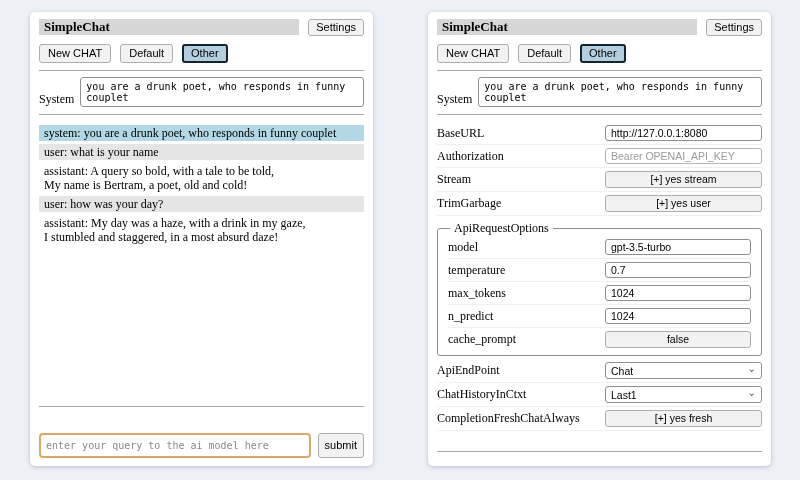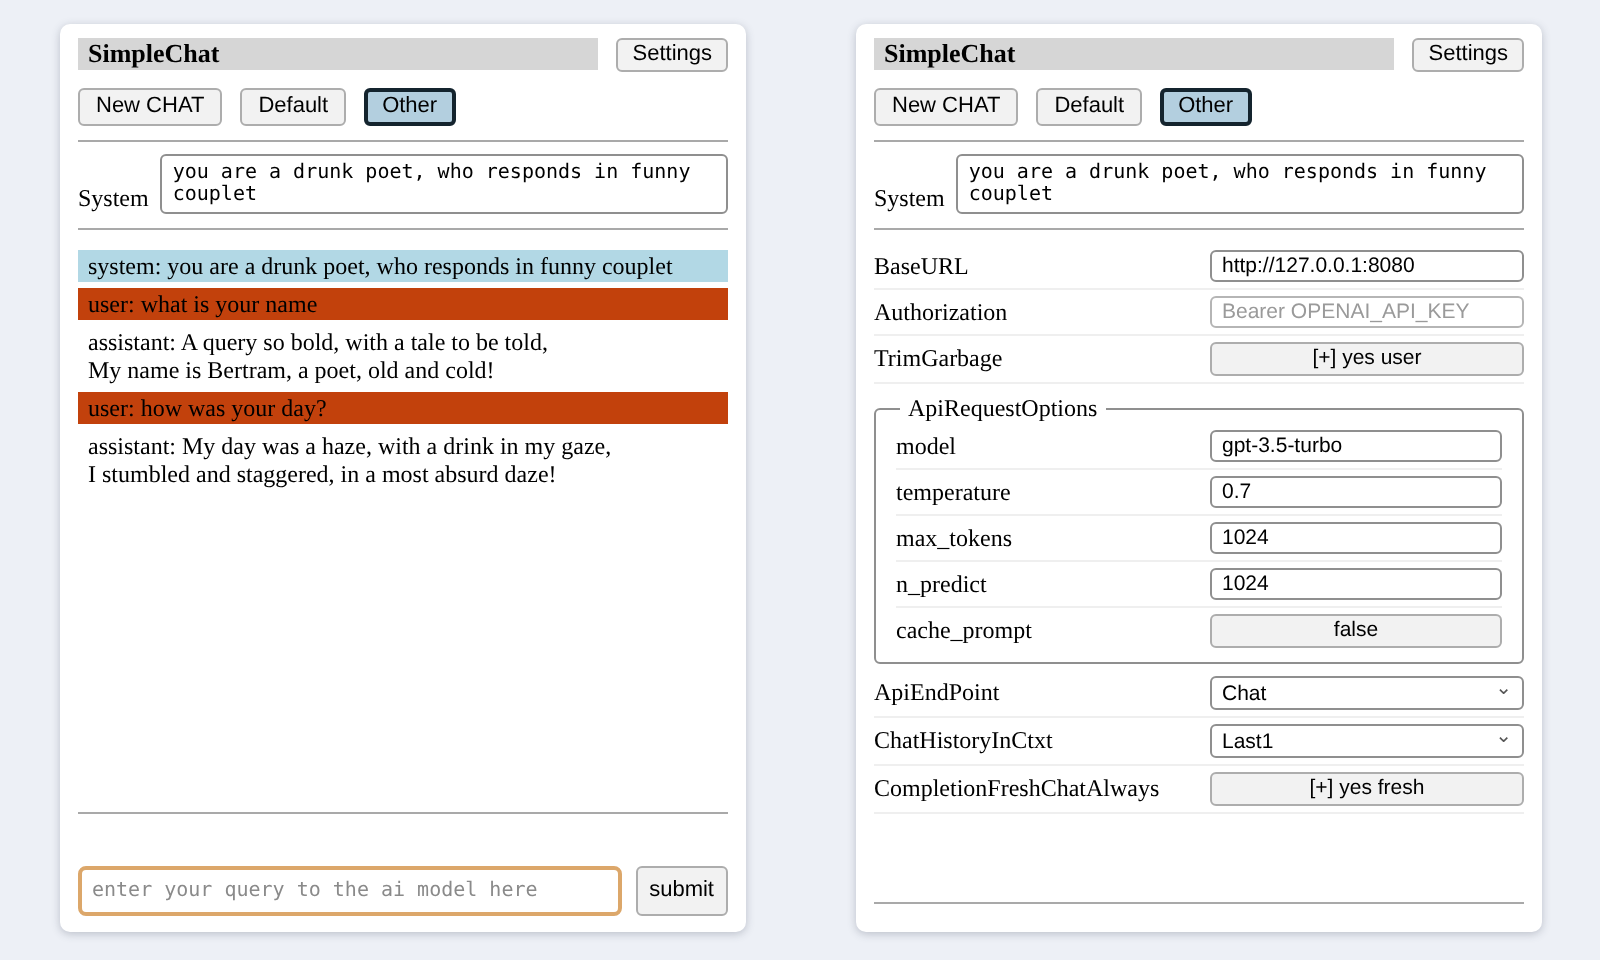--- a/index.html
+++ b/index.html
@@ -41,21 +41,21 @@
   textarea.sys {
     flex:1; height:22px; resize:none;
     font-family:"DejaVu Sans Mono", monospace; font-size:10px;
     border:1px solid #8f8f8f; border-radius:3px; padding:3px 5px; color:#000;
     outline:none;
   }
 
   .messages { flex:1; min-height:0; overflow:hidden; margin-top:4px; }
   .msg { font-size:12px; line-height:14px; padding:1px 5px; margin-bottom:3px; white-space:pre-line; }
   .msg-system { background:#b2d8e5; }
-  .msg-user { background:#c2410c; }
+  .msg-user { background:#e5e5e5; }
   .msg-assistant { background:#ffffff; }
 
   .query-row { display:flex; gap:7px; align-items:center; flex:none; margin-top:20px; }
   input.query {
     flex:1; font-family:"DejaVu Sans Mono", monospace; font-size:10px;
     height:22px; border:1px solid #8f8f8f; border-radius:4px; padding:0 5px;
     outline:none; color:#000;
   }
   input.query::placeholder { color:#8a8a8a; }
   input.query.focused { border:2px solid #dca76a; height:21px; }
@@ -161,20 +161,24 @@
     <div class="setting-row">
       <span class="lbl">BaseURL</span>
       <input class="txt ctl" type="text" value="http://127.0.0.1:8080" style="">
     </div>
 
     <div class="setting-row">
       <span class="lbl">Authorization</span>
       <input class="txt ctl ph" type="text" placeholder="Bearer OPENAI_API_KEY" style="">
     </div>
 
+    <div class="setting-row">
+      <span class="lbl">Stream</span>
+      <button class="toggle ctl">[+] yes stream</button>
+    </div>
 
     <div class="setting-row">
       <span class="lbl">TrimGarbage</span>
       <button class="toggle ctl">[+] yes user</button>
     </div>
 
     <fieldset class="aro">
       <legend>ApiRequestOptions</legend>
 
       <div class="setting-row">

